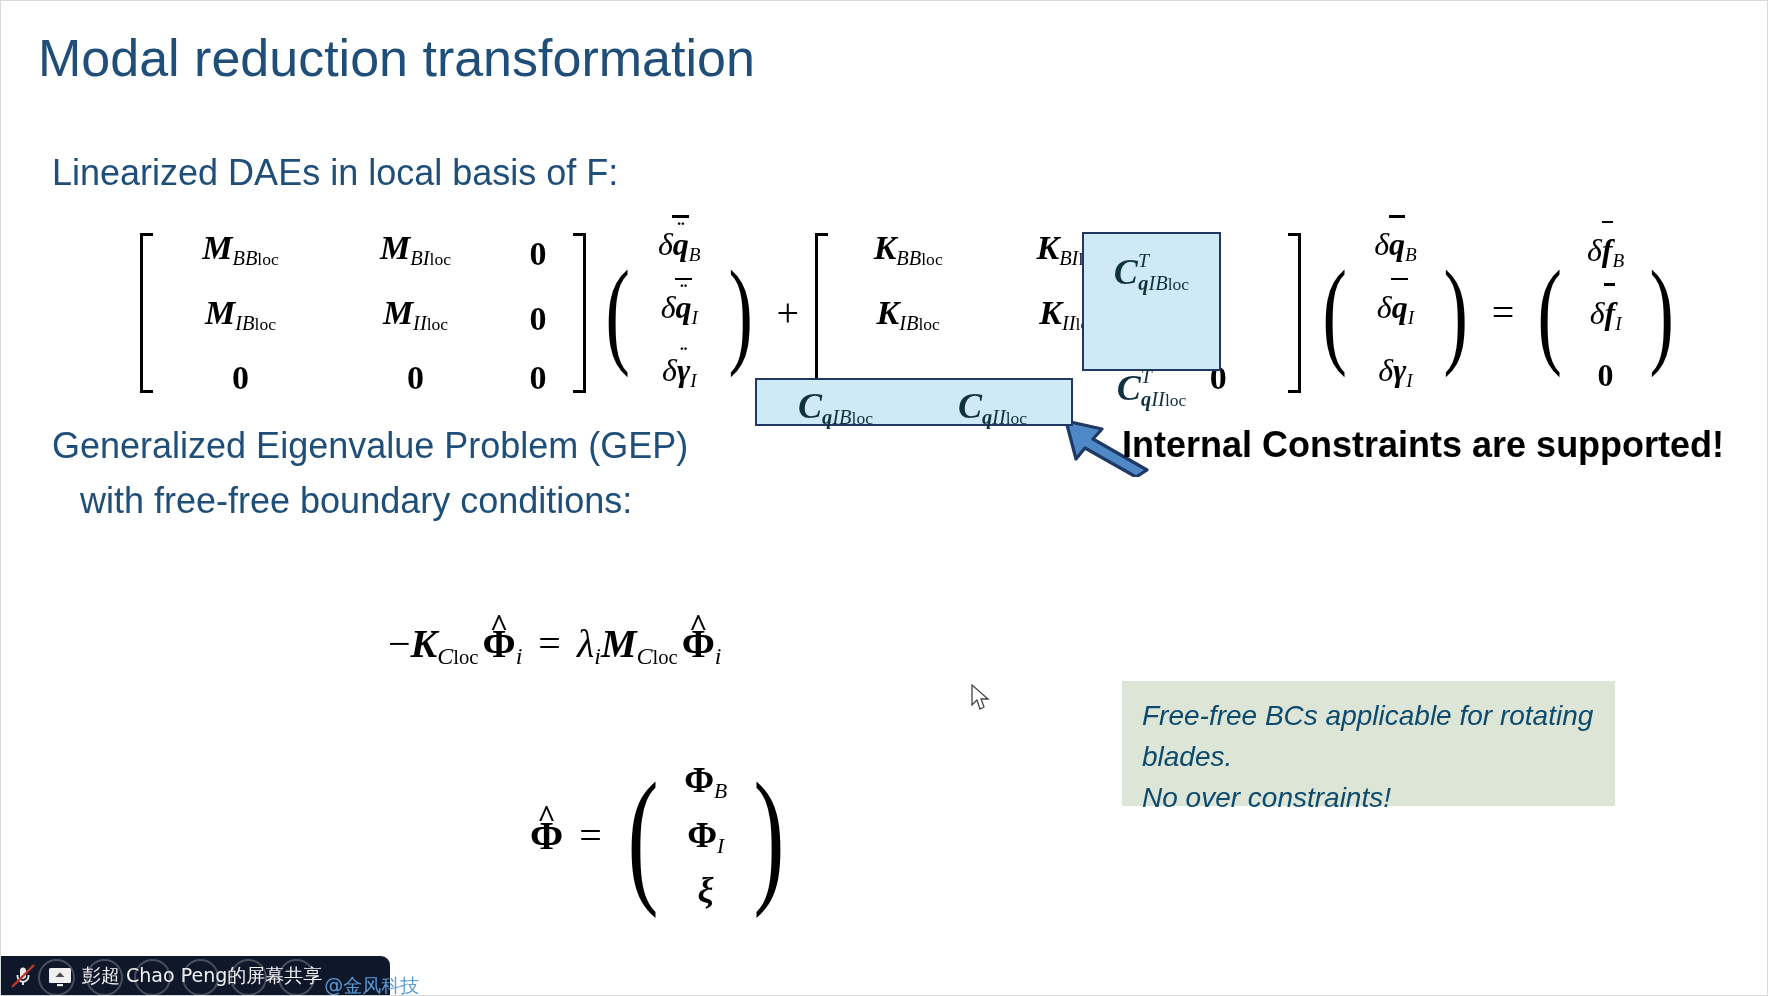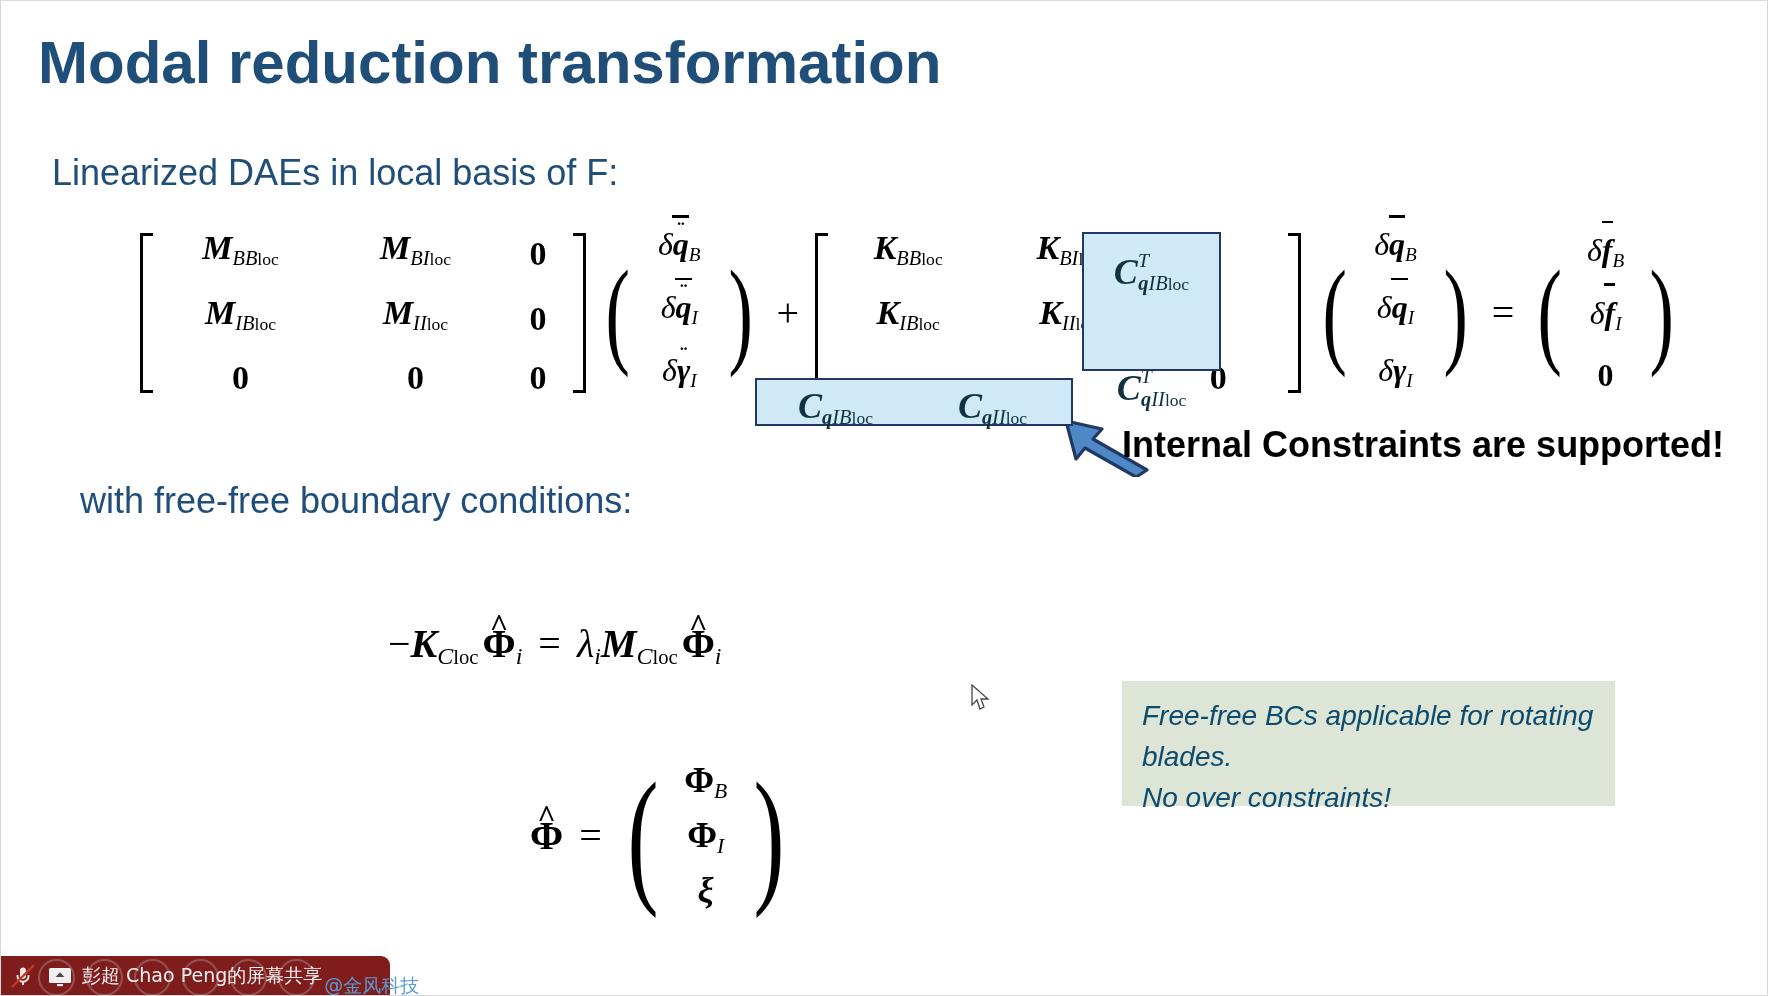--- a/index.html
+++ b/index.html
@@ -23,22 +23,22 @@
     position: absolute;
     left: 0; top: 0; right: 0; bottom: 0;
     border: 1px solid #d9d9d9;
     pointer-events: none;
   }
 
   .title {
     position: absolute;
     left: 38px;
     top: 28px;
-    font-size: 60px;
-    font-weight: 700;
+    font-size: 52px;
+    font-weight: 400;
     color: #1f4e79;
     letter-spacing: 0px;
     white-space: nowrap;
   }
   .subhead {
     position: absolute;
     font-size: 36px;
     color: #1f4e79;
     white-space: nowrap;
   }
@@ -248,21 +248,21 @@
     height: 28px;
   }
 
   
   .taskbar {
     position: absolute;
     left: 0;
     bottom: 0;
     height: 40px;
     width: 390px;
-    background: #7f1d1d;
+    background: #0f172a;
     border-top-right-radius: 9px;
     display: flex;
     align-items: center;
     padding-left: 8px;
     box-sizing: border-box;
   }
   .tb-icon {
     width: 30px;
     height: 30px;
     position: relative;
@@ -390,20 +390,21 @@
       <div class="mcell"><span class="bi" style="font-size:36px;">C</span><sub class="s"><span class="bi">q</span><span class="it">II</span><span class="rm">loc</span></sub></div>
     </div>
   </div>
 
   <svg class="arrow" viewBox="0 0 88 62">
     <polygon points="4,6 40,14 31,24 85,55 74,62 23,33 14,44" fill="#4e88c7" stroke="#1f3864" stroke-width="3.2" stroke-linejoin="round"></polygon>
   </svg>
 
   <div class="callout-bold">Internal Constraints are supported!</div>
 
+  <div class="subhead" id="sub-gep">Generalized Eigenvalue Problem (GEP)</div>
   <div class="subhead" id="sub-withbc">with free-free boundary conditions:</div>
 
   <div class="eq-eig math">
     <span>−</span><span class="bi">K</span><sub class="s"><span class="it">C</span><span class="rm">loc</span></sub><span class="hatwrap" style="margin-left:4px;"><span class="hatm">^</span><span class="bu">Φ</span></span><sub class="s">i</sub><span class="eqs">=</span><span class="it">λ</span><sub class="s">i</sub><span class="bi">M</span><sub class="s"><span class="it">C</span><span class="rm">loc</span></sub><span class="hatwrap" style="margin-left:4px;"><span class="hatm">^</span><span class="bu">Φ</span></span><sub class="s">i</sub>
   </div>
 
 
   <div class="eq-phi math">
     <span class="hatwrap"><span class="hatm">^</span><span class="bu">Φ</span></span>
     <span class="eqs">=</span>

